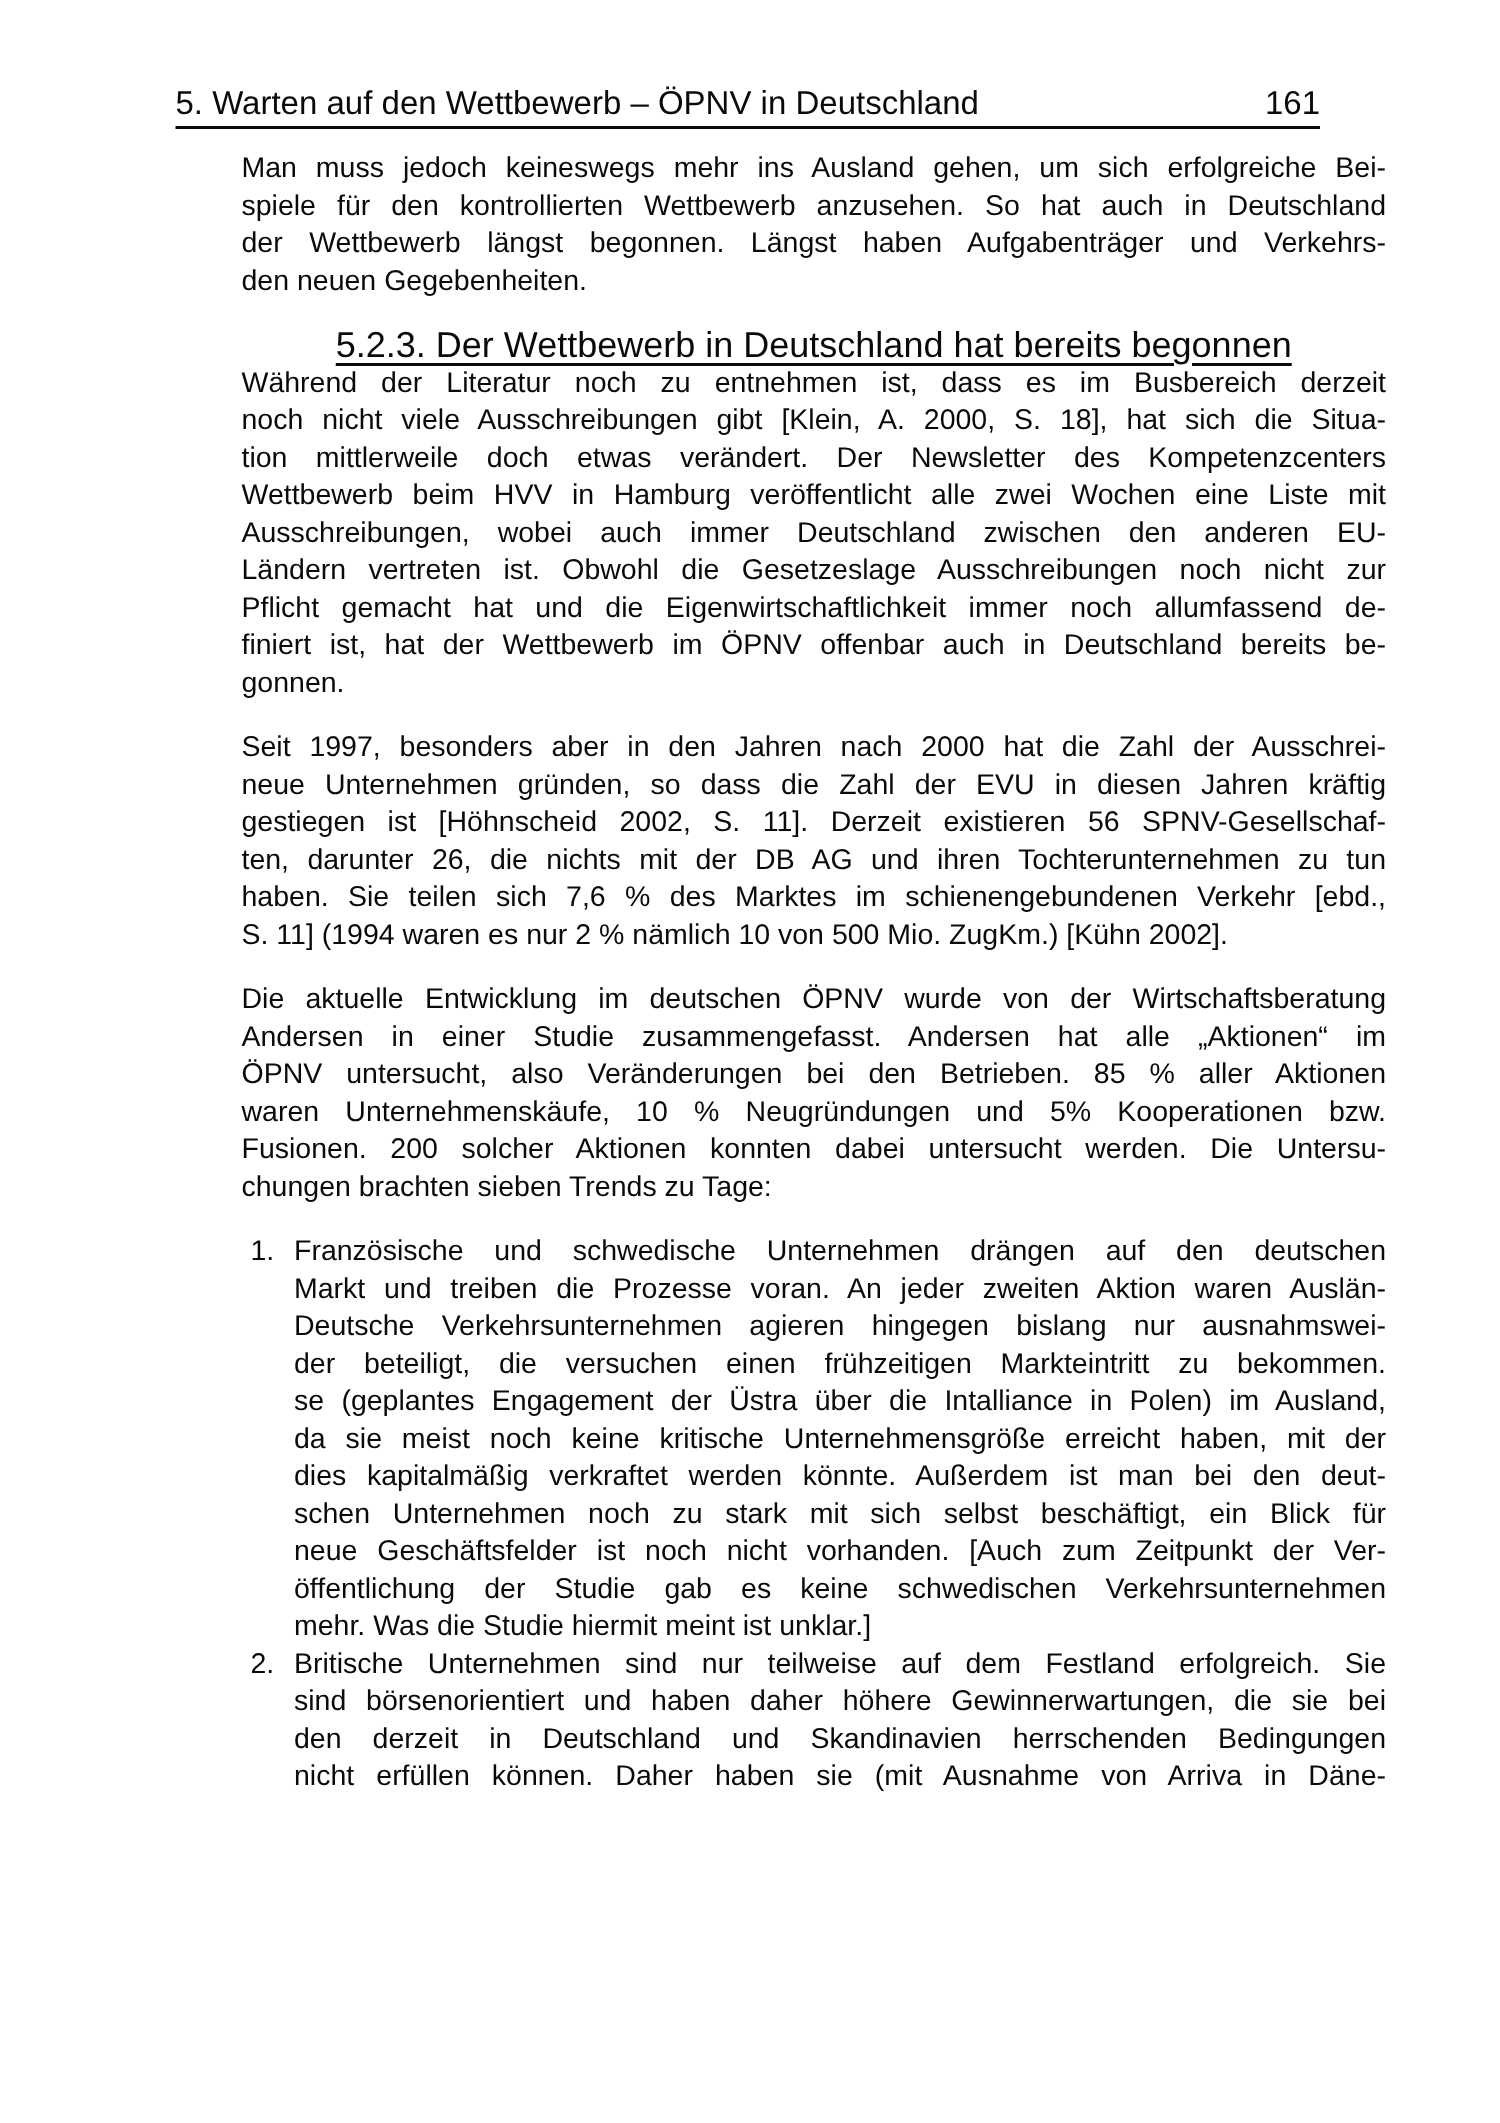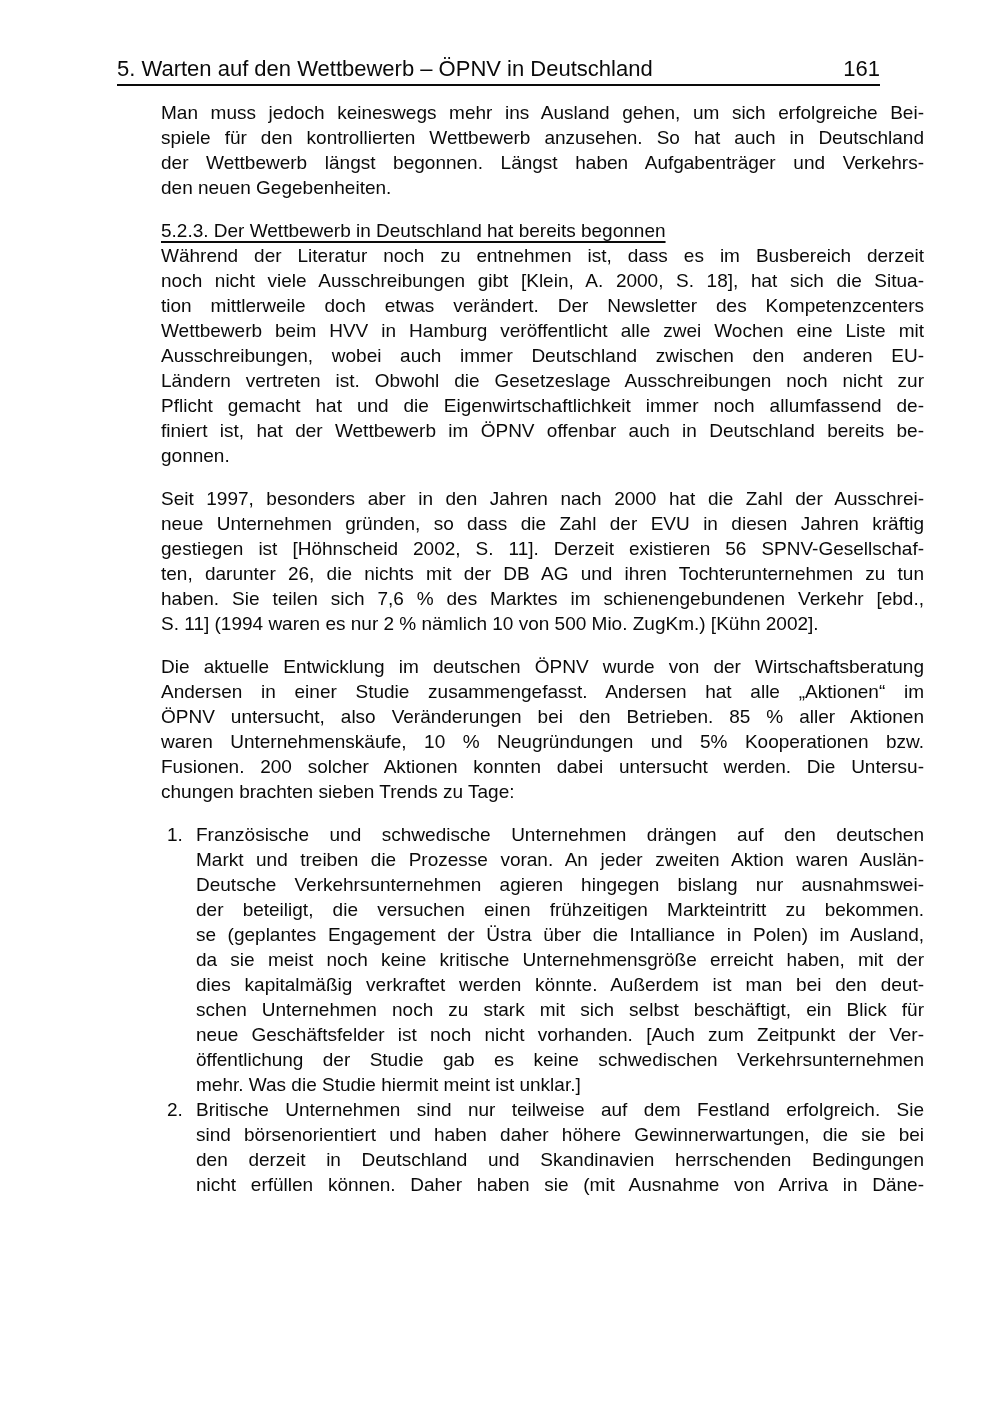--- a/index.html
+++ b/index.html
@@ -47,23 +47,24 @@
     text-align-last: justify;
     text-justify: inter-word;
   }
   .line.last {
     text-align: left;
     text-align-last: auto;
   }
   .section-heading {
     margin: 0;
     padding: 0;
-    font-size: 19px;
+    font-size: 24px;
     font-weight: normal;
     line-height: 25px;
+    text-align: center;
   }
   .heading-underline {
     text-decoration: underline;
     text-decoration-thickness: 2px;
     text-underline-offset: 4px;
   }
   ol.trend-list {
     list-style: none;
     margin: 0;
     padding: 0;

